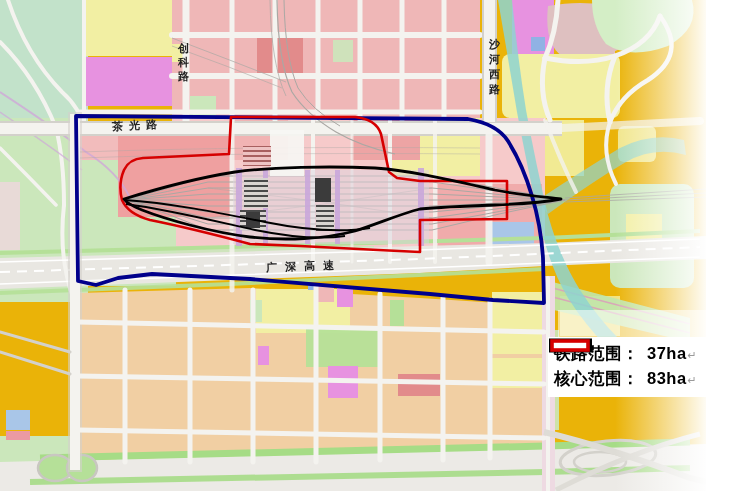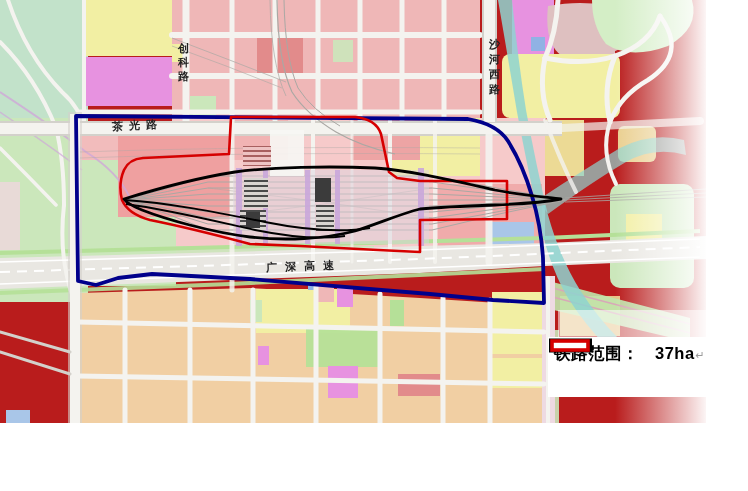--- a/index.html
+++ b/index.html
@@ -1,33 +1,33 @@
 <!DOCTYPE html>
 <html><head>
 <meta charset="utf-8">
 <style>
   html,body{margin:0;padding:0;background:#fff;}
-  .stage{position:relative;width:748px;height:423px;background:#b91c1c;overflow:hidden;
+  .stage{position:relative;width:748px;height:491px;background:#eab308;overflow:hidden;
          font-family:"Liberation Sans","DejaVu Sans",sans-serif;}
   .stage svg{position:absolute;left:0;top:0;}
   
   .rd{stroke:#f4f3ef;fill:none;stroke-linecap:round;}
   .rdc{stroke:#d3d1cb;fill:none;stroke-linecap:round;}
   .trk{stroke:#aaa8a4;fill:none;}
   .bnd{fill:none;stroke-linejoin:round;}
   .lbl{font:bold 11px "Liberation Sans","DejaVu Sans",sans-serif;fill:#222;}
   
   .legend{position:absolute;left:548px;top:337px;background:#ffffff;padding:4px 10px 6px 6px;}
   .legend-row{display:flex;align-items:center;height:25px;white-space:nowrap;}
   .legend-row svg{flex:0 0 auto;margin-right:13px;}
   .sw{fill:#ffffff;}
   .swb{stroke-width:5;}
   .swt{stroke-width:3.6;}
   .ltext{font-size:16.5px;font-weight:bold;color:#000;letter-spacing:0.5px;}
-  .lval{margin-left:16px;}
+  .lval{margin-left:8px;}
   .lret{color:#9a9a9a;font-size:11px;font-weight:normal;margin-left:1px;}
 </style>
 </head>
 <body>
 
 <div class="stage">
 <svg width="748" height="491" viewBox="0 0 748 491">
   <defs>
     <pattern id="pGray" width="5" height="5" patternUnits="userSpaceOnUse">
       <rect width="5" height="5" fill="#d9d5d1"></rect>
@@ -258,15 +258,16 @@
   <div class="legend-row">
     <svg width="46" height="17">
       <rect class="sw swb" x="3.5" y="4" width="38" height="9" stroke="#000000"></rect>
     </svg>
     <span class="ltext"><span>铁路范围：</span><span class="lval">37ha</span><span class="lret">↵</span></span>
   </div>
   <div class="legend-row">
     <svg width="46" height="17">
       <rect class="sw swt" x="4" y="4" width="36" height="9" stroke="#d60000"></rect>
     </svg>
+    <span class="ltext"><span>核心范围：</span><span class="lval">83ha</span><span class="lret">↵</span></span>
   </div>
 </div>
 </div>
 
 </body></html>

